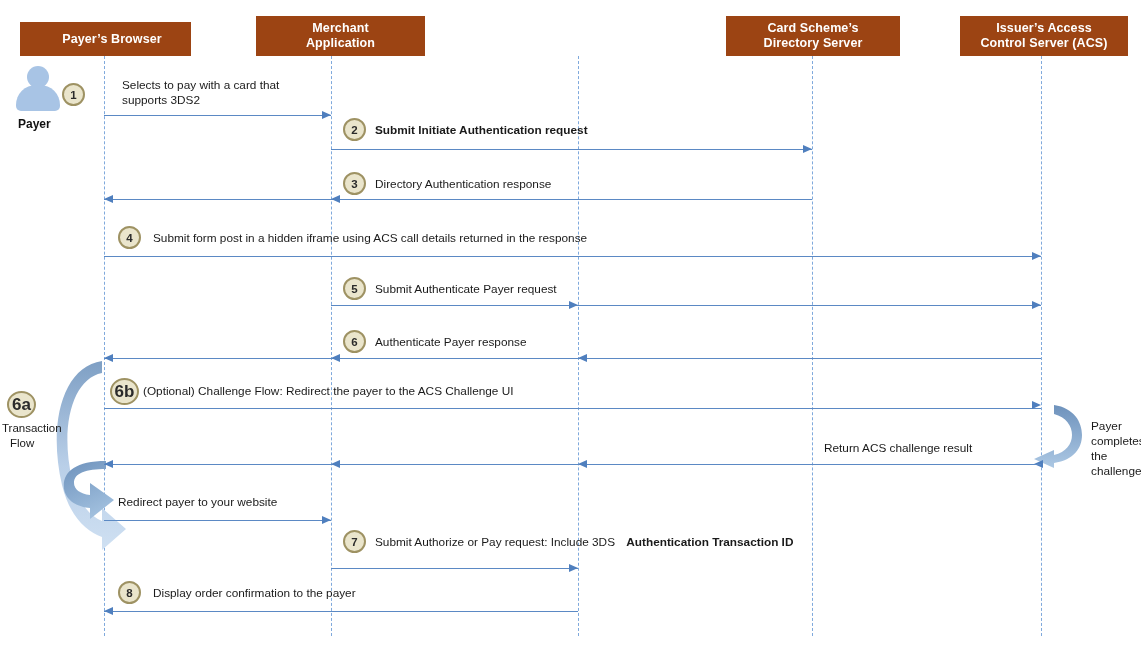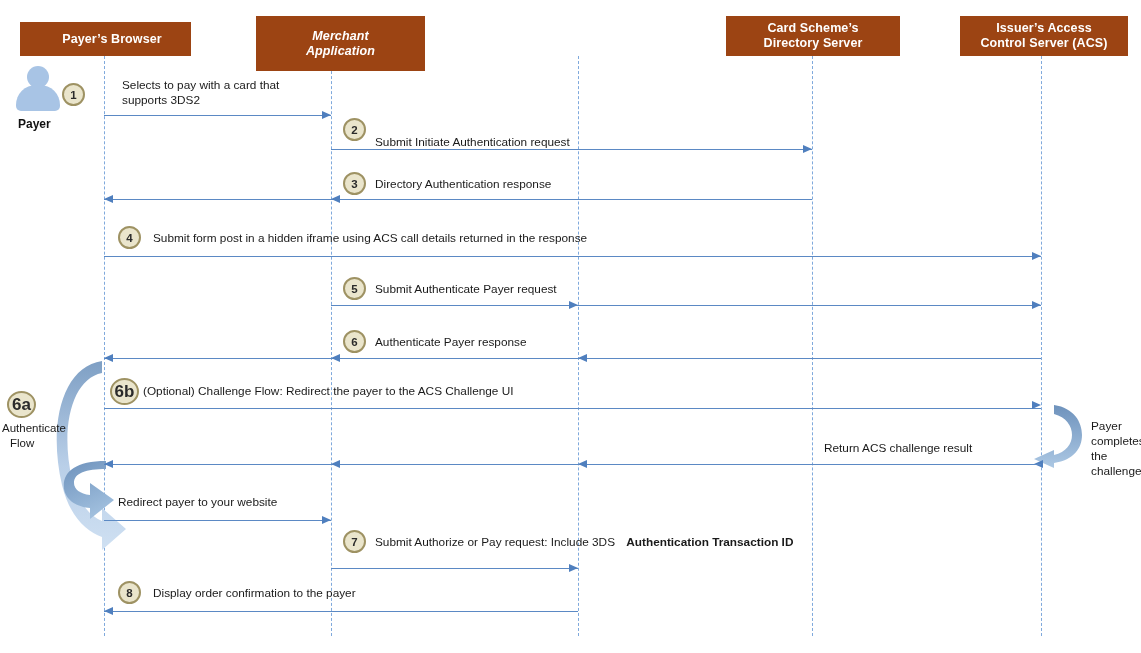--- a/index.html
+++ b/index.html
@@ -96,21 +96,21 @@
   <div class="lifeline" style="left:104px;top:56px;height:580px;"></div>
   <div class="lifeline" style="left:331px;top:56px;height:580px;"></div>
   <div class="lifeline" style="left:578px;top:56px;height:580px;"></div>
   <div class="lifeline" style="left:812px;top:56px;height:580px;"></div>
   <div class="lifeline" style="left:1041px;top:56px;height:580px;"></div>
 
   <div class="actor-box" style="left:20px;top:22px;width:171px;height:34px;padding-left:17px;">
     <span>Payer’s Browser</span>
   </div>
 
-  <div class="actor-box" style="left:256px;top:16px;width:169px;height:55px;flex-direction:column;font-style:italic;">
+  <div class="actor-box" style="left:256px;top:16px;width:169px;height:40px;flex-direction:column;">
     <span>Merchant</span>
     <span>Application</span>
   </div>
 
 
   <div class="actor-box" style="left:726px;top:16px;width:174px;height:40px;flex-direction:column;">
     <span>Card Scheme’s</span>
     <span>Directory Server</span>
   </div>
 
@@ -125,21 +125,21 @@
   </div>
   <div class="avatar-label" style="left:18px;top:117px;">Payer</div>
 
   <div class="badge" style="left:62px;top:83px;">1</div>
   <div class="lbl" style="left:122px;top:78px;">Selects to pay with a card that</div>
   <div class="lbl" style="left:122px;top:93px;">supports 3DS2</div>
   <div class="msg" style="left:104px;top:115px;width:227px;"></div>
   <div class="head right" style="left:322px;top:111px;"></div>
 
   <div class="badge" style="left:343px;top:118px;">2</div>
-  <div class="lbl" style="left:375px;top:135px;">Submit Initiate Authentication request</div>
+  <div class="lbl" style="left:375px;top:123px;font-weight:bold;">Submit Initiate Authentication request</div>
   <div class="msg" style="left:331px;top:149px;width:481px;"></div>
   <div class="head right" style="left:803px;top:145px;"></div>
 
   <div class="badge" style="left:343px;top:172px;">3</div>
   <div class="lbl" style="left:375px;top:177px;">Directory Authentication response</div>
   <div class="msg" style="left:104px;top:199px;width:708px;"></div>
   <div class="head left" style="left:104px;top:195px;"></div>
   <div class="head left" style="left:331px;top:195px;"></div>
 
   <div class="badge" style="left:118px;top:226px;">4</div>
@@ -179,21 +179,21 @@
         <stop offset="0%" stop-color="#6E92BC"></stop>
         <stop offset="100%" stop-color="#9FBEDD"></stop>
       </linearGradient>
     </defs>
     <path d="M 50 6 C 18 6, 6 18, 8 34 C 10 46, 22 52, 34 53
              L 34 64 L 58 45 L 34 28 L 34 40
              C 24 39, 18 34, 18 28 C 18 18, 30 14, 50 14 Z" fill="url(#gradInner)"></path>
   </svg>
 
   <div class="badge wide" style="left:7px;top:391px;">6a</div>
-  <div class="lbl" style="left:2px;top:421px;font-size:11.5px;">Authenticate</div>
+  <div class="lbl" style="left:2px;top:421px;font-size:11.5px;">Transaction</div>
   <div class="lbl" style="left:2px;top:436px;font-size:11.5px;margin-left:8px;">Flow</div>
 
   <div class="badge wide" style="left:110px;top:378px;">6b</div>
   <div class="lbl" style="left:143px;top:384px;">(Optional) Challenge Flow: Redirect the payer to the ACS Challenge UI</div>
   <div class="msg" style="left:104px;top:408px;width:937px;"></div>
 
   <svg style="position:absolute;left:1030px;top:402px;width:56px;height:66px;" viewBox="0 0 56 66">
     <defs>
       <linearGradient id="gradLoop" x1="0" y1="0" x2="0" y2="1">
         <stop offset="0%" stop-color="#6E92BC"></stop>

